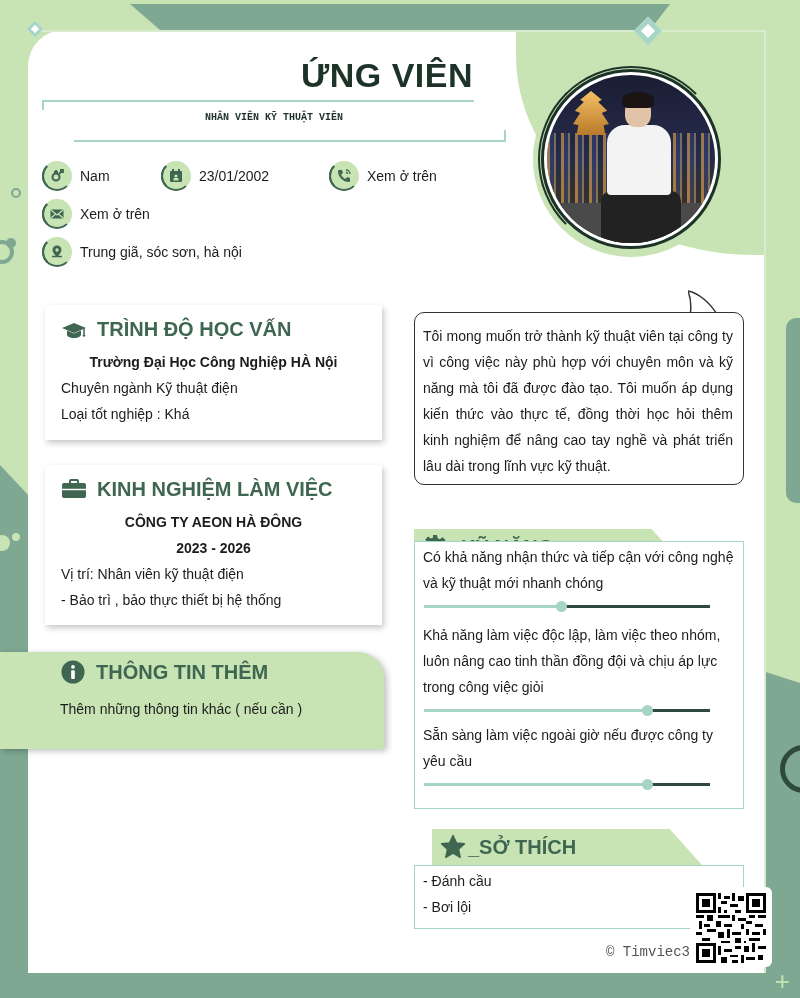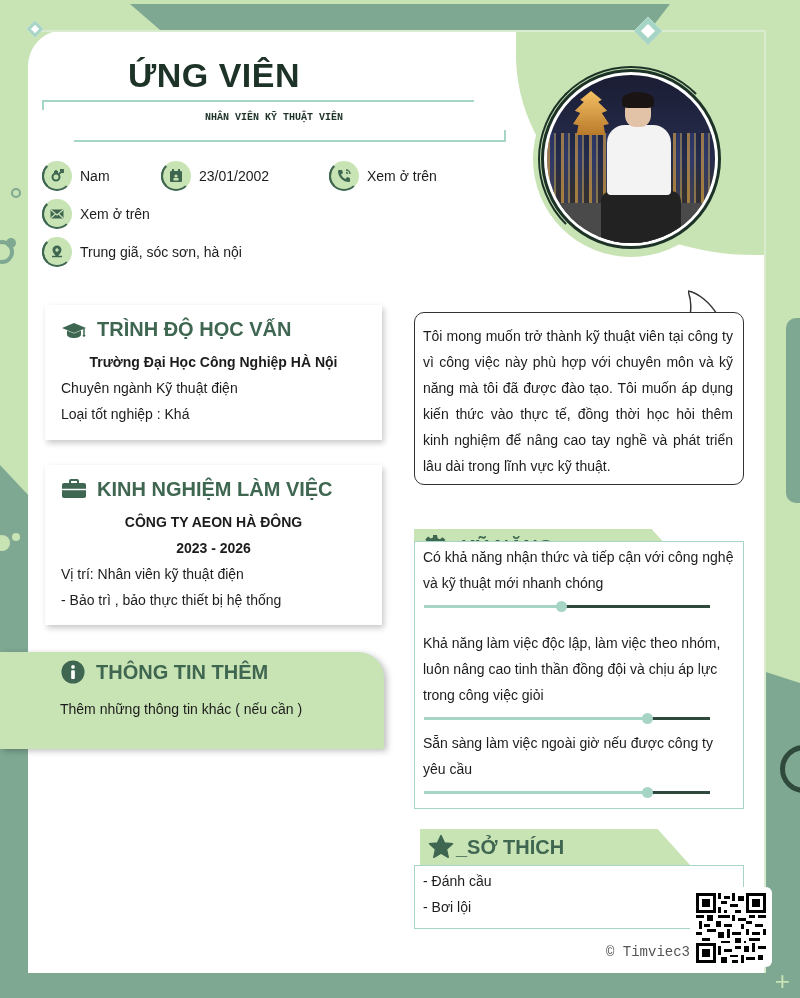--- a/index.html
+++ b/index.html
@@ -23,21 +23,21 @@
   .diamond { position: absolute; width: 14px; height: 14px; background: #ffffff; border: 3px solid #a6d4c5; transform: rotate(45deg); }
   .diamond.d1 { left: 29px; top: 23px; width: 12px; height: 12px; }
   .diamond.d2 { left: 638px; top: 21px; width: 20px; height: 20px; border-width: 5px; }
 
   
   .paper { position: absolute; left: 28px; top: 30px; width: 738px; height: 943px; background: #ffffff; border-radius: 36px 0 0 0; overflow: visible; }
   .paper-frame { position: absolute; left: 0; top: 0; width: 738px; height: 943px; border-top: 2px solid #d9ecd0; border-right: 2px solid #d9ecd0; pointer-events: none; }
   .paper .corner-blob { position: absolute; right: 0; top: 0; width: 250px; height: 225px; background: #c8e3b4; border-radius: 0 0 0 240px / 0 0 0 200px; clip-path: inset(0 0 0 0); }
 
   
-  .title { position: absolute; left: 100px; top: 26px; width: 345px; text-align: left; font-size: 34px; font-weight: 700; color: #1e3328; letter-spacing: 0.5px; }
+  .title { position: absolute; left: 100px; top: 26px; width: 345px; text-align: right; font-size: 34px; font-weight: 700; color: #1e3328; letter-spacing: 0.5px; }
   .rule-top { position: absolute; left: 14px; top: 70px; width: 432px; height: 10px; border-top: 2px solid #a6d4c5; border-left: 2px solid #a6d4c5; }
   .subtitle { position: absolute; left: 46px; top: 82px; width: 400px; text-align: center; font-size: 10px; font-weight: 700; color: #1e3328; font-family: Liberation Mono, monospace; }
   .rule-bottom { position: absolute; left: 46px; top: 100px; width: 432px; height: 12px; border-bottom: 2px solid #a6d4c5; border-right: 2px solid #a6d4c5; }
 
   .contact { position: absolute; display: flex; align-items: center; gap: 8px; font-size: 14px; color: #1c1c1c; }
   .cicon { width: 30px; height: 30px; border-radius: 50%; background: #c8e3b4; border: 2px solid #3e6650; border-right-color: #c8e3b4; border-top-color: #c8e3b4; display: flex; align-items: center; justify-content: center; position: relative; }
   .cicon::after { content: ""; position: absolute; inset: -2px; border-radius: 50%; border: 2px solid transparent; border-left-color: #3e6650; }
   .cicon svg { width: 16px; height: 16px; }
 
   
@@ -234,39 +234,39 @@
   </div>
   <div class="sec-body" style="left:386px; top:511px; width:330px; height:268px;">
     <div>
       <div class="skill-text">Có khả năng nhận thức và tiếp cận với công nghệ và kỹ thuật mới nhanh chóng</div>
       <div class="bar">
         <div class="done" style="width:138px"></div>
           <div class="rest" style="width:148px"></div>
           <div class="knob" style="left:132px"></div>
       </div>
     </div>
-    <div style="margin-top:18px">
+    <div style="margin-top:10px">
       <div class="skill-text">Khả năng làm việc độc lập, làm việc theo nhóm, luôn nâng cao tinh thần đồng đội và chịu áp lực trong công việc giỏi</div>
       <div class="bar">
         <div class="done" style="width:224px"></div>
           <div class="rest" style="width:62px"></div>
           <div class="knob" style="left:218px"></div>
       </div>
     </div>
     <div style="margin-top:6px">
       <div class="skill-text">Sẵn sàng làm việc ngoài giờ nếu được công ty yêu cầu</div>
       <div class="bar">
         <div class="done" style="width:224px"></div>
           <div class="rest" style="width:62px"></div>
           <div class="knob" style="left:218px"></div>
       </div>
     </div>
   </div>
 
-  <div class="sec-head" style="left:392px; top:799px; width:270px;">
+  <div class="sec-head" style="left:404px; top:799px; width:270px;">
     <svg viewBox="0 0 26 26">
         <path d="M13 1.5l3.4 7.4 8.1.9-6 5.5 1.7 8L13 19.2l-7.2 4.1 1.7-8-6-5.5 8.1-.9z" fill="#3e6650" stroke="#3e6650" stroke-linejoin="round" stroke-width="1.5"></path>
       </svg>
     <span>_SỞ THÍCH</span>
   </div>
   <div class="sec-body" style="left:386px; top:835px; width:330px; height:64px;">
     <div class="hobby">- Đánh cầu</div>
     <div class="hobby">- Bơi lội</div>
   </div>
 

